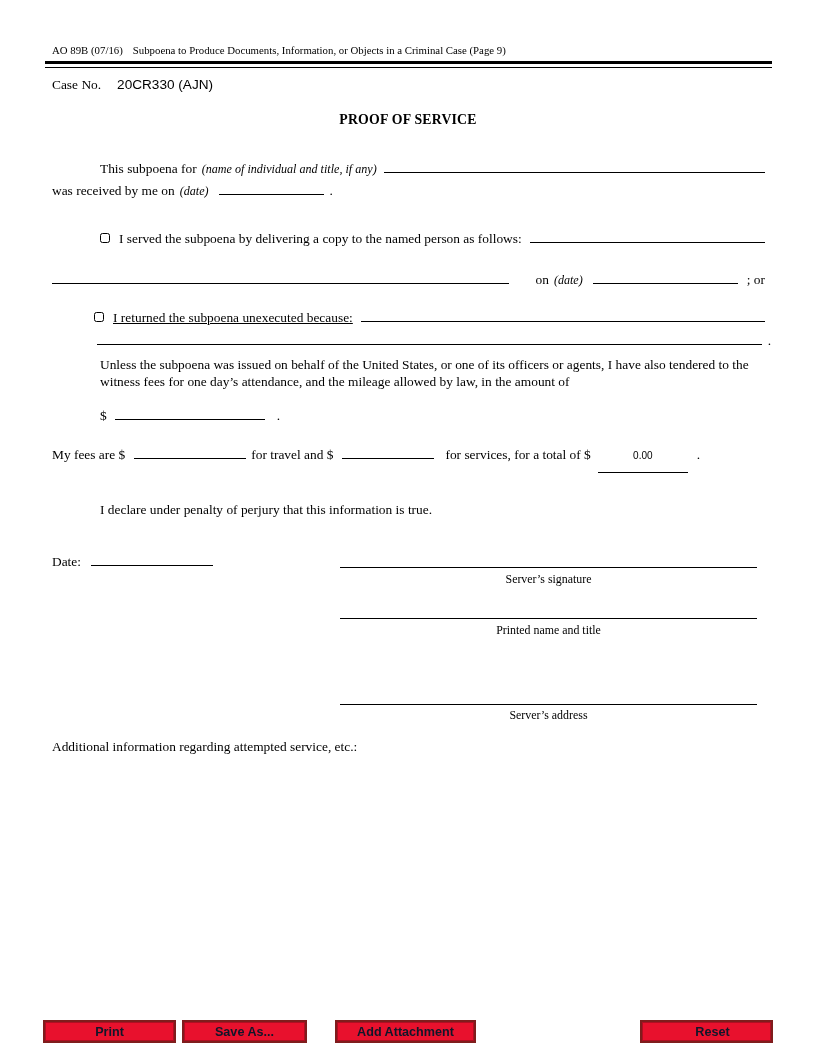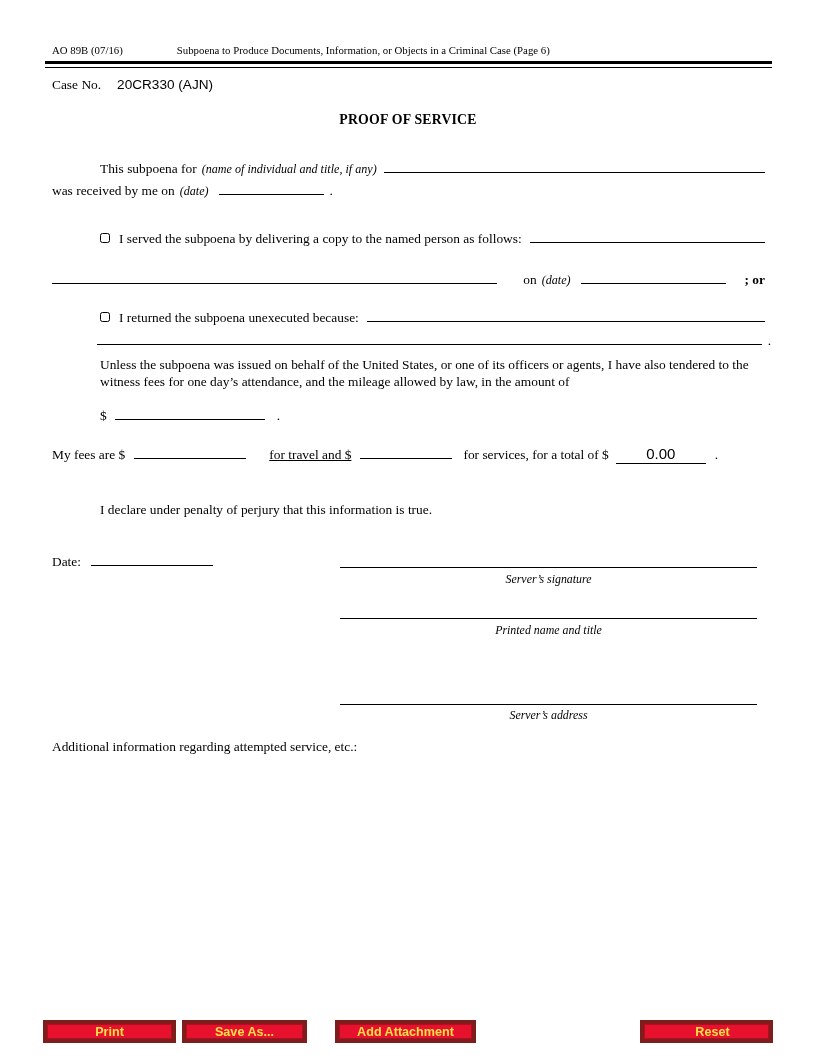--- a/index.html
+++ b/index.html
@@ -23,53 +23,53 @@
     width:10px; height:10px;
     border:1.4px solid #000;
     border-radius:2.5px;
     margin-right:9px;
     flex:none;
   }
   .fieldtext { font-family:"Liberation Sans", sans-serif; font-size:13.6px; }
   .filled {
     height:auto; text-align:center;
     font-family:"Liberation Sans", sans-serif;
-    font-size:15px; padding-bottom:1px;
+    font-size:10px; padding-bottom:11px;
   }
-  .caption { font-style:italic; font-size:11.9px; text-align:center; }
+  .caption { font-size:11.9px; text-align:center; }
   .sigline { border-bottom:1px solid #000; }
   .para { font-size:13.4px; line-height:16.9px; }
   .title { font-weight:bold; font-size:13.8px; text-align:center; letter-spacing:0.2px; }
   .formhead { font-size:10.8px; white-space:nowrap; }
   .doublerule {
     height:7px;
     border-top:3px solid #000;
     border-bottom:1.5px solid #000;
   }
   .btn {
     position:absolute; top:1020px; height:23px;
     background:#e8112d;
-    border:4px solid #7f1d1d;
+    border:2px solid #7f1d1d;
     box-shadow: inset 0 0 0 1px #b00e22;
-    color:#fde047;
+    color:#0f172a;
     font-family:"Liberation Sans", sans-serif;
     font-weight:bold; font-size:12.6px;
     display:flex; align-items:center; justify-content:center;
     cursor:pointer;
   }
   .punct { margin-left:6px; }
 </style>
 </head>
 <body>
 
 <div class="page">
 
-  <div class="abs line formhead" style="top:44px; left:52px;gap:44px;">
+  <div class="abs line formhead" style="top:44px; left:52px;">
     <span>AO 89B  (07/16)</span>
-    <span style="margin-left:10px;">Subpoena to Produce Documents, Information, or Objects in a Criminal Case  (Page 6)</span>
+    <span style="margin-left:10px;">Subpoena to Produce Documents, Information, or Objects in a Criminal Case  (Page 9)</span>
   </div>
 
   <div class="abs doublerule" style="top:61px; left:45px; width:727px;"></div>
 
   <div class="abs line" style="top:77px; left:52px;">
     <span>Case No.</span>
     <span class="fieldtext" style="margin-left:16px;">20CR330 (AJN)</span>
   </div>
 
   <div class="abs title" style="top:112px; left:0; width:816px;">PROOF OF SERVICE</div>
@@ -91,24 +91,24 @@
     <span class="checkbox"></span>
     <span>I served the subpoena by delivering a copy to the named person as follows:</span>
     <span class="blank grow" style="margin-left:8px;"></span>
   </div>
 
   <div class="abs line" style="top:270px; left:52px; right:51px;">
     <span class="blank grow"></span>
     <span style="margin-left:26px;">on</span>
     <span class="hint" style="margin-left:5px;">(date)</span>
     <span class="blank" style="width:145px; margin-left:10px;"></span>
-    <span style="margin-left:19px;font-weight:bold;">; or</span>
+    <span style="margin-left:9px;">; or</span>
   </div>
 
-  <div class="abs line" style="top:308px; left:100px; right:51px;">
+  <div class="abs line" style="top:308px; left:94px; right:51px;text-decoration:underline;">
     <span class="checkbox"></span>
     <span>I returned the subpoena unexecuted because:</span>
     <span class="blank grow" style="margin-left:8px;"></span>
   </div>
 
   <div class="abs line" style="top:331px; left:97px; right:45px;">
     <span class="blank grow"></span>
     <span class="punct">.</span>
   </div>
 
@@ -116,21 +116,21 @@
 
   <div class="abs line" style="top:406px; left:100px;">
     <span>$</span>
     <span class="blank" style="width:150px; margin-left:8px;"></span>
     <span style="margin-left:12px;">.</span>
   </div>
 
   <div class="abs line" style="top:445px; left:52px;">
     <span>My fees are $</span>
     <span class="blank" style="width:112px; margin-left:9px;"></span>
-    <span style="margin-left:23px;text-decoration:underline;">for travel and $</span>
+    <span style="margin-left:5px;">for travel and $</span>
     <span class="blank" style="width:92px; margin-left:9px;"></span>
     <span style="margin-left:11px;">for services, for a total of $</span>
     <span class="blank filled" style="width:90px; margin-left:7px;">0.00</span>
     <span style="margin-left:9px;">.</span>
   </div>
 
   <div class="abs line" style="top:502px; left:100px;">
     <span>I declare under penalty of perjury that this information is true.</span>
   </div>
 

